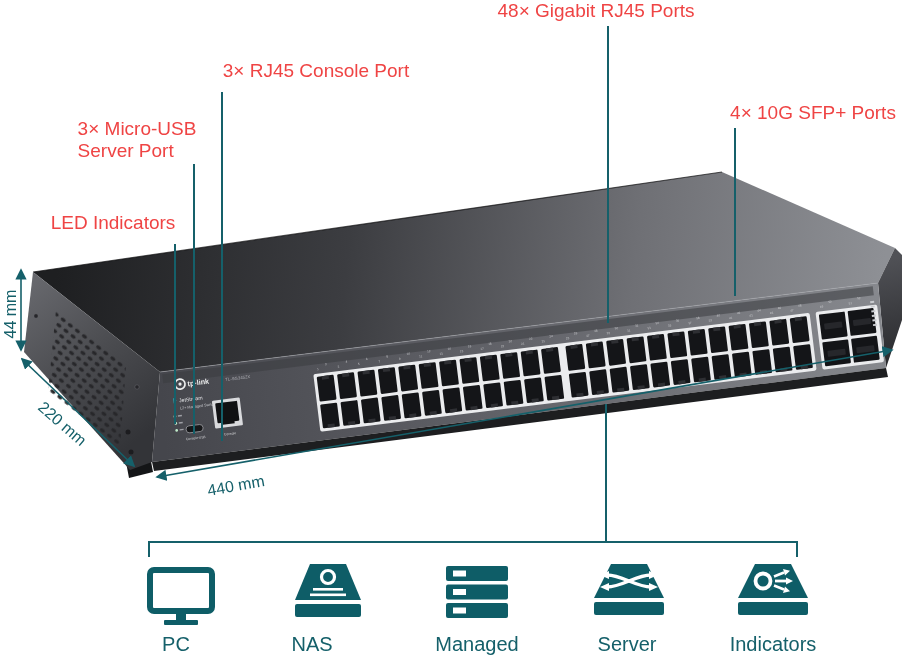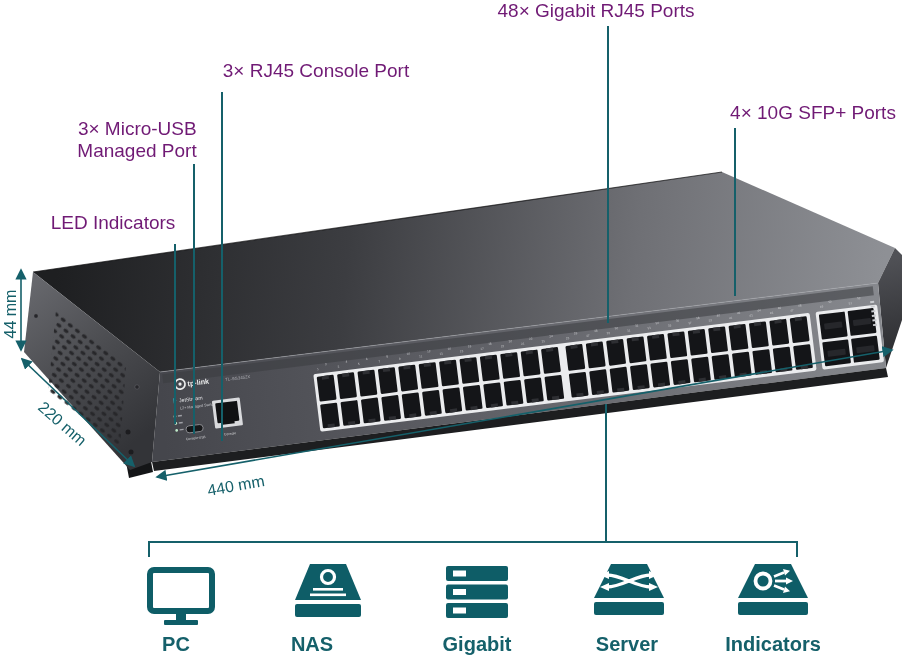--- a/index.html
+++ b/index.html
@@ -1,26 +1,26 @@
 <!DOCTYPE html>
 <html><head>
 <meta charset="utf-8">
 <style>
   html,body{margin:0;padding:0;background:#ffffff;}
   .stage{position:relative;width:902px;height:659px;background:#ffffff;overflow:hidden;
          font-family:"Liberation Sans", sans-serif;}
   .scene{position:absolute;left:0;top:0;width:902px;height:659px;}
-  .callout{position:absolute;transform:translateX(-50%);color:#701a75;font-size:19px;
-           line-height:22px;white-space:nowrap;text-align:right;font-weight:500;}
+  .callout{position:absolute;transform:translateX(-50%);color:#ef4444;font-size:19px;
+           line-height:22px;white-space:nowrap;text-align:left;font-weight:500;}
   .dim{position:absolute;color:#15606a;font-size:16px;white-space:nowrap;font-weight:500;}
   .dim-44{left:11px;top:314px;transform:translate(-50%,-50%) rotate(-90deg);}
   .dim-220{left:62px;top:424px;transform:translate(-50%,-50%) rotate(41deg);}
   .dim-440{left:236px;top:486px;transform:translate(-50%,-50%) rotate(-10deg);}
   .dev-label{position:absolute;transform:translateX(-50%);color:#15606a;font-size:20px;
-             white-space:nowrap;font-weight:700;top:633px;}
+             white-space:nowrap;font-weight:400;top:633px;}
   .dev-icon{position:absolute;}
   svg text{font-family:"Liberation Sans", sans-serif;}
 </style>
 </head>
 <body>
 
 <div class="stage">
 
   <svg class="scene" viewBox="0 0 902 659">
     <defs>
@@ -291,21 +291,21 @@
     <g stroke="#15606a" stroke-width="2" fill="none">
       <line x1="606" y1="404" x2="606" y2="542"></line>
       <path d="M149,557 L149,542 L797,542 L797,557"></path>
     </g>
   </svg>
 
   <div class="callout" style="left:596px;top:0px">48× Gigabit RJ45 Ports</div>
   <div class="callout" style="left:316px;top:60px">3× RJ45 Console Port</div>
   <div class="callout" style="left:137px;top:118px">
     <div>3× Micro-USB</div>
-    <div>Managed Port</div>
+    <div>Server Port</div>
   </div>
   <div class="callout" style="left:113px;top:212px">LED Indicators</div>
   <div class="callout" style="left:813px;top:102px">4× 10G SFP+ Ports</div>
 
   <div class="dim dim-44">44 mm</div>
   <div class="dim dim-220">220 mm</div>
   <div class="dim dim-440">440 mm</div>
 
   <svg class="dev-icon" style="left:147px;top:567px" width="68" height="58" viewBox="0 0 68 58">
     <g fill="#0e5d67">
@@ -364,17 +364,17 @@
     </g>
     <g fill="#ffffff">
       <path d="M53,5 L60,6.8 L55,11.5 Z"></path>
       <path d="M56,13.5 L63,17 L56,20.5 Z"></path>
       <path d="M55,22.5 L60,27.2 L53,29 Z"></path>
     </g>
   </svg>
 
   <div class="dev-label" style="left:176px">PC</div>
   <div class="dev-label" style="left:312px">NAS</div>
-  <div class="dev-label" style="left:477px">Gigabit</div>
+  <div class="dev-label" style="left:477px">Managed</div>
   <div class="dev-label" style="left:627px">Server</div>
   <div class="dev-label" style="left:773px">Indicators</div>
 
 </div>
 
 </body></html>

